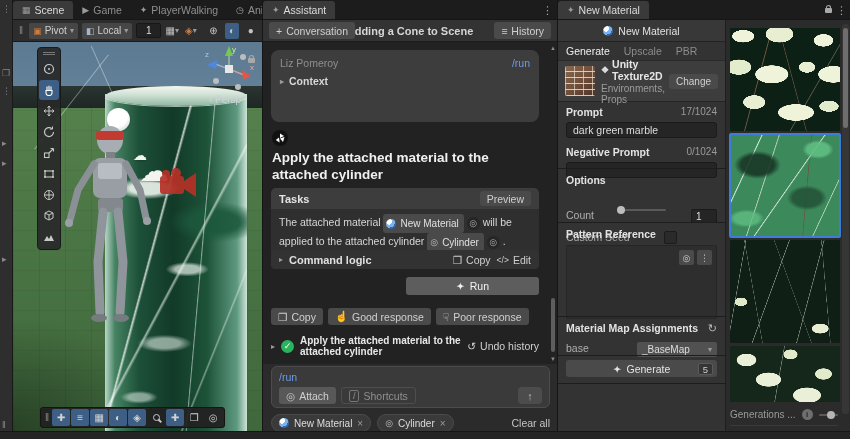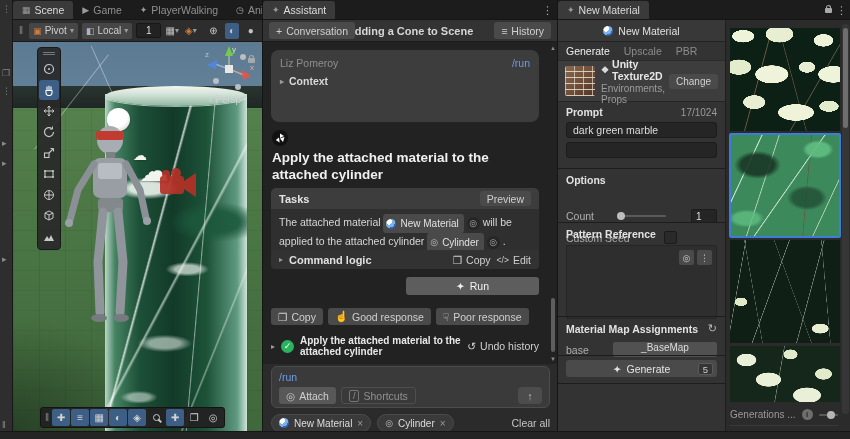--- a/index.html
+++ b/index.html
@@ -157,33 +157,33 @@
        repeating-linear-gradient(0deg, rgba(226,216,196,.9) 0 1px, transparent 1px 6px),
        repeating-linear-gradient(90deg, rgba(226,216,196,.7) 0 1px, transparent 1px 9px),
        linear-gradient(135deg,#8a6a50 0%,#6b4a38 60%,#4c342a 100%);}
   .modelname{font-weight:bold;color:#e6e6e6;font-size:10.5px;display:flex;align-items:center;gap:3px;}
   .modeltags{color:#9c9c9c;font-size:10px;margin-top:1px;}
   .sect{position:absolute;left:0;right:0;padding:0 8px;}
   .sectlabel{font-weight:bold;color:#e2e2e2;font-size:10.5px;}
   .counter{color:#9a9a9a;font-size:10px;margin-left:33px;}
   .mini-input{background:#252525;border:1px solid #1b1b1b;border-radius:3px;height:16px;display:flex;
       align-items:center;padding:0 6px;color:#ddd;font-size:10.5px;margin-top:4px;}
-  .rowflex{display:flex;align-items:center;justify-content:space-between;}
+  .rowflex{display:flex;justify-content:space-between;}
   .optlabel{color:#aeaeae;font-size:10.5px;}
   .slider{position:relative;width:46px;height:2px;background:#5a5a5a;border-radius:1px;}
   .slider .thumbdot{position:absolute;left:-3px;top:-3px;width:8px;height:8px;border-radius:50%;background:#bdbdbd;}
   .numbox{background:#252525;border:1px solid #1b1b1b;border-radius:2px;width:26px;height:14px;display:flex;
       align-items:center;padding:0 4px;color:#ddd;font-size:10px;}
   .cb{width:13px;height:13px;background:#2a2a2a;border:1px solid #1b1b1b;border-radius:2px;}
   #dropzone{position:relative;margin-top:5px;height:74px;background:#2e2e2e;border:1px solid #262626;border-radius:2px;}
   .dzbtns{position:absolute;right:4px;top:4px;display:flex;gap:3px;}
   .sqbtn{width:15px;height:15px;background:#4a4a4a;border-radius:2px;color:#ccc;font-size:9px;
       display:flex;align-items:center;justify-content:center;}
   .dd{background:#515151;border-radius:2px;height:15px;display:flex;align-items:center;gap:4px;
-      padding:0 5px;color:#ddd;font-size:10px;width:104px;justify-content:space-between;flex-direction:column;}
+      padding:0 5px;color:#ddd;font-size:10px;width:80px;justify-content:space-between;}
   #genbtn{position:absolute;left:8px;right:8px;top:360px;height:17px;background:#4a4a4a;border-radius:3px;
       display:flex;align-items:center;justify-content:center;gap:5px;color:#e4e4e4;font-size:10.5px;}
   .genbadge{position:absolute;right:4px;top:2.5px;background:#353535;border:1px solid #5a5a5a;border-radius:2px;
       padding:0 4px;font-size:9.5px;color:#ccc;height:12px;line-height:12px;}
   
   #thumbs{position:absolute;left:725px;top:20px;width:125px;height:419px;background:#2b2b2b;
       border-left:1px solid #1e1e1e;}
   .thumb{position:absolute;left:4px;width:110px;height:103px;border-radius:1px;}
   .thumb.sel{outline:2px solid #3c7dd9;outline-offset:-1px;}
   .t1{background-color:#0c2015;background-image:
@@ -611,20 +611,24 @@
       </div>
       <span class="btn" style="height:15px;font-size:10px">Change</span>
     </div>
 
     <div class="sect" style="top:106px">
       <div class="rowflex">
         <span class="sectlabel">Prompt</span>
         <span class="counter">17/1024</span>
       </div>
       <div class="mini-input">dark green marble</div>
+      <div class="rowflex" style="margin-top:8px">
+        <span class="sectlabel">Negative Prompt</span>
+        <span class="counter">0/1024</span>
+      </div>
       <div class="mini-input"></div>
     </div>
 
     <div class="divline abs" style="left:0;right:0;top:168px"></div>
 
     <div class="sect" style="top:174px">
       <div class="sectlabel">Options</div>
       <div class="rowflex" style="margin-top:23px">
         <span class="optlabel">Count</span>
         <span class="slider">

